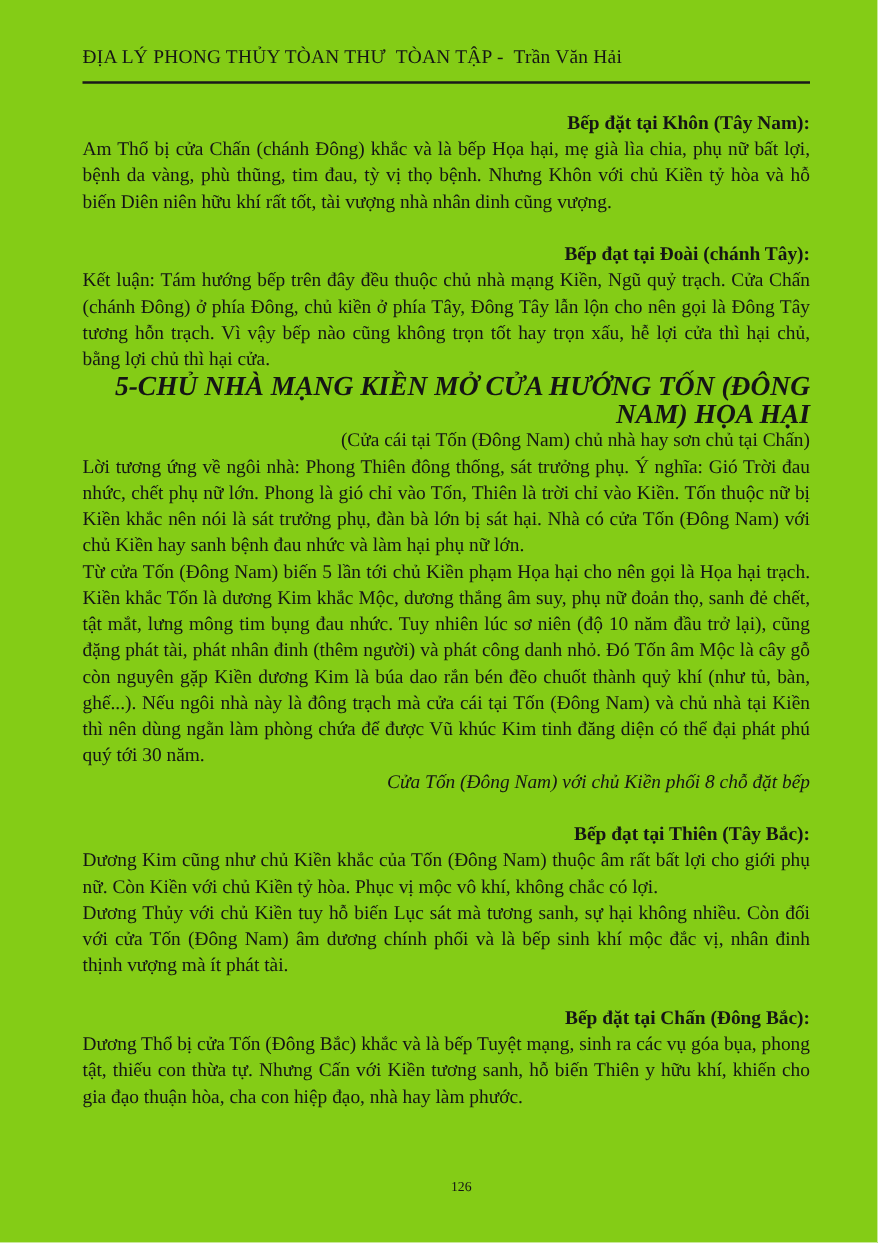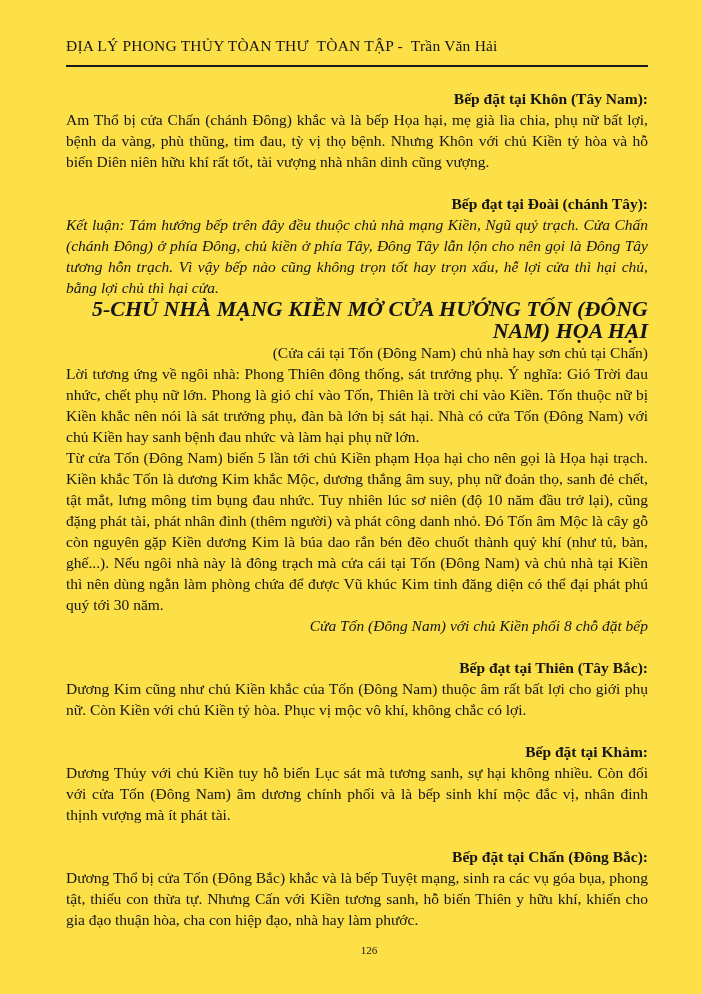--- a/index.html
+++ b/index.html
@@ -27,21 +27,21 @@
   .doc-body { margin-top: 14px; }
   .blk {
     margin: 0;
     font-size: 15.5px;
     line-height: 21px;
     font-weight: normal;
     text-align: right;
   }
   .blk.heading { font-weight: bold; margin-top: 21px; }
   .blk.paragraph { text-align: justify; }
-  .blk.paragraph-italic { font-style: italic; text-align: justify; }
+  .blk.paragraph-italic { text-align: justify; }
   .blk.section-title {
     font-weight: bold;
     font-size: 22px;
     line-height: 22px;
     font-style: italic;
   }
   .blk.line { }
   .blk.line-italic { font-style: italic; }
   .footer {
     position: absolute;
@@ -49,39 +49,38 @@
     left: 0;
     right: 0;
     text-align: center;
     font-size: 11px;
     margin-left: 36px;
   }
 </style>
 </head>
 <body>
 
-<div class="page" style="background: #fde047; color: rgb(21, 21, 21);">
+<div class="page" style="background: #84cc16; color: rgb(21, 21, 21);">
   <header>
     <div class="header-title">ĐỊA LÝ PHONG THỦY TÒAN THƯ  TÒAN TẬP -  Trần Văn Hải</div>
     <div class="header-rule"></div>
   </header>
 
   <main class="doc-body">
       <h3 class="blk heading">Bếp đặt tại Khôn (Tây Nam):</h3>
       <p class="blk paragraph">Am Thổ bị cửa Chấn (chánh Đông) khắc và là bếp Họa hại, mẹ già lìa chia, phụ nữ bất lợi, bệnh da vàng, phù thũng, tim đau, tỳ vị thọ bệnh. Nhưng Khôn với chủ Kiền tỷ hòa và hỗ biến Diên niên hữu khí rất tốt, tài vượng nhà nhân dinh cũng vượng.</p>
       <h3 class="blk heading">Bếp đạt tại Đoài (chánh Tây):</h3>
       <p class="blk paragraph-italic">Kết luận: Tám hướng bếp trên đây đều thuộc chủ nhà mạng Kiền, Ngũ quỷ trạch. Cửa Chấn (chánh Đông) ở phía Đông, chủ kiền ở phía Tây, Đông Tây lẫn lộn cho nên gọi là Đông Tây tương hỗn trạch. Vì vậy bếp nào cũng không trọn tốt hay trọn xấu, hễ lợi cửa thì hại chủ, bằng lợi chủ thì hại cửa.</p>
       <h2 class="blk section-title">5-CHỦ NHÀ MẠNG KIỀN MỞ CỬA HƯỚNG TỐN (ĐÔNG NAM) HỌA HẠI</h2>
       <p class="blk line">(Cửa cái tại Tốn (Đông Nam) chủ nhà hay sơn chủ tại Chấn)</p>
       <p class="blk paragraph">Lời tương ứng về ngôi nhà: Phong Thiên đông thống, sát trưởng phụ. Ý nghĩa: Gió Trời đau nhức, chết phụ nữ lớn. Phong là gió chỉ vào Tốn, Thiên là trời chỉ vào Kiền. Tốn thuộc nữ bị Kiền khắc nên nói là sát trưởng phụ, đàn bà lớn bị sát hại. Nhà có cửa Tốn (Đông Nam) với chủ Kiền hay sanh bệnh đau nhức và làm hại phụ nữ lớn.</p>
       <p class="blk paragraph">Từ cửa Tốn (Đông Nam) biến 5 lần tới chủ Kiền phạm Họa hại cho nên gọi là Họa hại trạch. Kiền khắc Tốn là dương Kim khắc Mộc, dương thắng âm suy, phụ nữ đoản thọ, sanh đẻ chết, tật mắt, lưng mông tim bụng đau nhức. Tuy nhiên lúc sơ niên (độ 10 năm đầu trở lại), cũng đặng phát tài, phát nhân đinh (thêm người) và phát công danh nhỏ. Đó Tốn âm Mộc là cây gỗ còn nguyên gặp Kiền dương Kim là búa dao rắn bén đẽo chuốt thành quỷ khí (như tủ, bàn, ghế...). Nếu ngôi nhà này là đông trạch mà cửa cái tại Tốn (Đông Nam) và chủ nhà tại Kiền thì nên dùng ngằn làm phòng chứa để được Vũ khúc Kim tinh đăng diện có thể đại phát phú quý tới 30 năm.</p>
       <p class="blk line-italic">Cửa Tốn (Đông Nam) với chủ Kiền phối 8 chỗ đặt bếp</p>
       <h3 class="blk heading">Bếp đạt tại Thiên (Tây Bắc):</h3>
       <p class="blk paragraph">Dương Kim cũng như chủ Kiền khắc của Tốn (Đông Nam) thuộc âm rất bất lợi cho giới phụ nữ. Còn Kiền với chủ Kiền tỷ hòa. Phục vị mộc vô khí, không chắc có lợi.</p>
-      <h3 class="blk heading">Bếp đặt tại Khảm:</h3>
       <p class="blk paragraph">Dương Thủy với chủ Kiền tuy hỗ biến Lục sát mà tương sanh, sự hại không nhiều. Còn đối với cửa Tốn (Đông Nam) âm dương chính phối và là bếp sinh khí mộc đắc vị, nhân đinh thịnh vượng mà ít phát tài.</p>
       <h3 class="blk heading">Bếp đặt tại Chấn (Đông Bắc):</h3>
       <p class="blk paragraph">Dương Thổ bị cửa Tốn (Đông Bắc) khắc và là bếp Tuyệt mạng, sinh ra các vụ góa bụa, phong tật, thiếu con thừa tự. Nhưng Cấn với Kiền tương sanh, hỗ biến Thiên y hữu khí, khiến cho gia đạo thuận hòa, cha con hiệp đạo, nhà hay làm phước.</p>
     </main>
 
   <footer class="footer">
     <span>126</span>
   </footer>
 </div>
 

